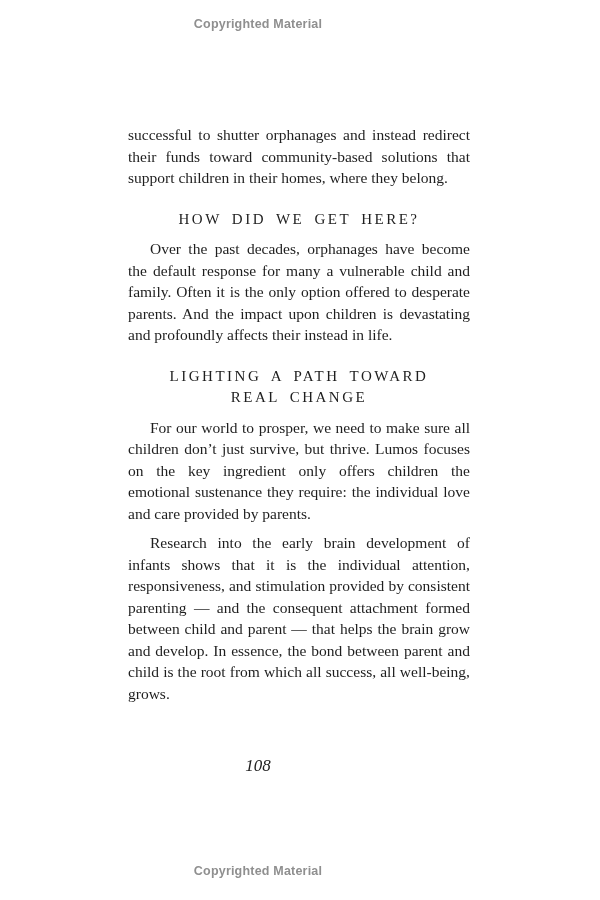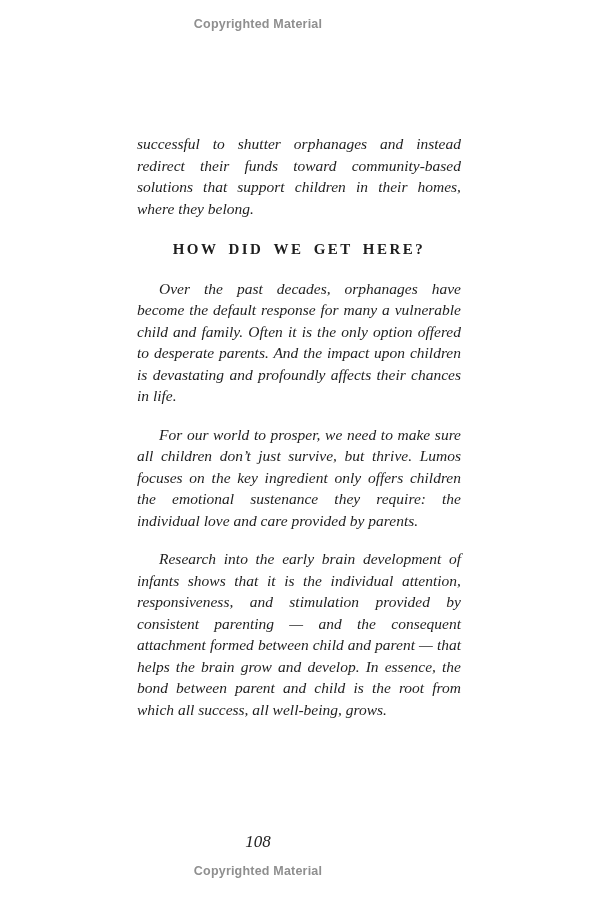--- a/index.html
+++ b/index.html
@@ -33,42 +33,41 @@
     position: absolute;
     left: 120px;
     top: 116px;
     width: 358px;
     color: #1e1e1e;
     font-size: 15.5px;
     line-height: 21.5px;
     text-align: justify;
   }
   .content p {
-    margin: 17px;
-    font-style: italic;
+    margin: 8px;
   }
   .content p.indent {
     text-indent: 22px;
   }
   .section-heading {
     margin: 20px 0 5px 0;
     text-align: center;
     font-size: 15px;
-    font-weight: bold;
+    font-weight: normal;
     letter-spacing: 2.5px;
     word-spacing: 4px;
     line-height: 21.5px;
     color: #1e1e1e;
     white-space: pre-line;
     text-indent: 0;
   }
   .page-number {
     position: absolute;
     left: 0;
-    top: 832px;
+    top: 756px;
     width: 100%;
     text-align: center;
     font-family: "Liberation Serif", serif;
     font-style: italic;
     font-size: 17px;
     color: #222222;
   }
 </style>
 </head>
 <body>
@@ -76,23 +75,25 @@
 <div class="page">
 
   <div class="copyright-notice copyright-top">Copyrighted Material</div>
 
   <div class="content">
 
     <p>successful to shutter orphanages and instead redirect their funds toward community-based solutions that support children in their homes, where they belong.</p>
 
     <h2 class="section-heading">HOW DID WE GET HERE?</h2>
 
-    <p class="indent">Over the past decades, orphanages have become the default response for many a vulnerable child and family. Often it is the only option offered to desperate parents. And the impact upon children is devastating and profoundly affects their chances in life.</p>
+    <p class="indent">Over the past decades, orphanages have become the default response for many a vulnerable child and family. Often it is the only option offered to desperate parents. And the impact upon children is devastating and profoundly affects their instead in life.</p>
 
 
+    <h2 class="section-heading">LIGHTING A PATH TOWARD
+REAL CHANGE</h2>
 
     <p class="indent">For our world to prosper, we need to make sure all children don’t just survive, but thrive. Lumos focuses on the key ingredient only offers children the emotional sustenance they require: the individual love and care provided by parents.</p>
 
     <p class="indent">Research into the early brain development of infants shows that it is the individual attention, responsiveness, and stimulation provided by consistent parenting — and the consequent attachment formed between child and parent — that helps the brain grow and develop. In essence, the bond between parent and child is the root from which all success, all well-being, grows.</p>
 
   </div>
 
   <div class="page-number">108</div>
 
   <div class="copyright-notice copyright-bottom">Copyrighted Material</div>

